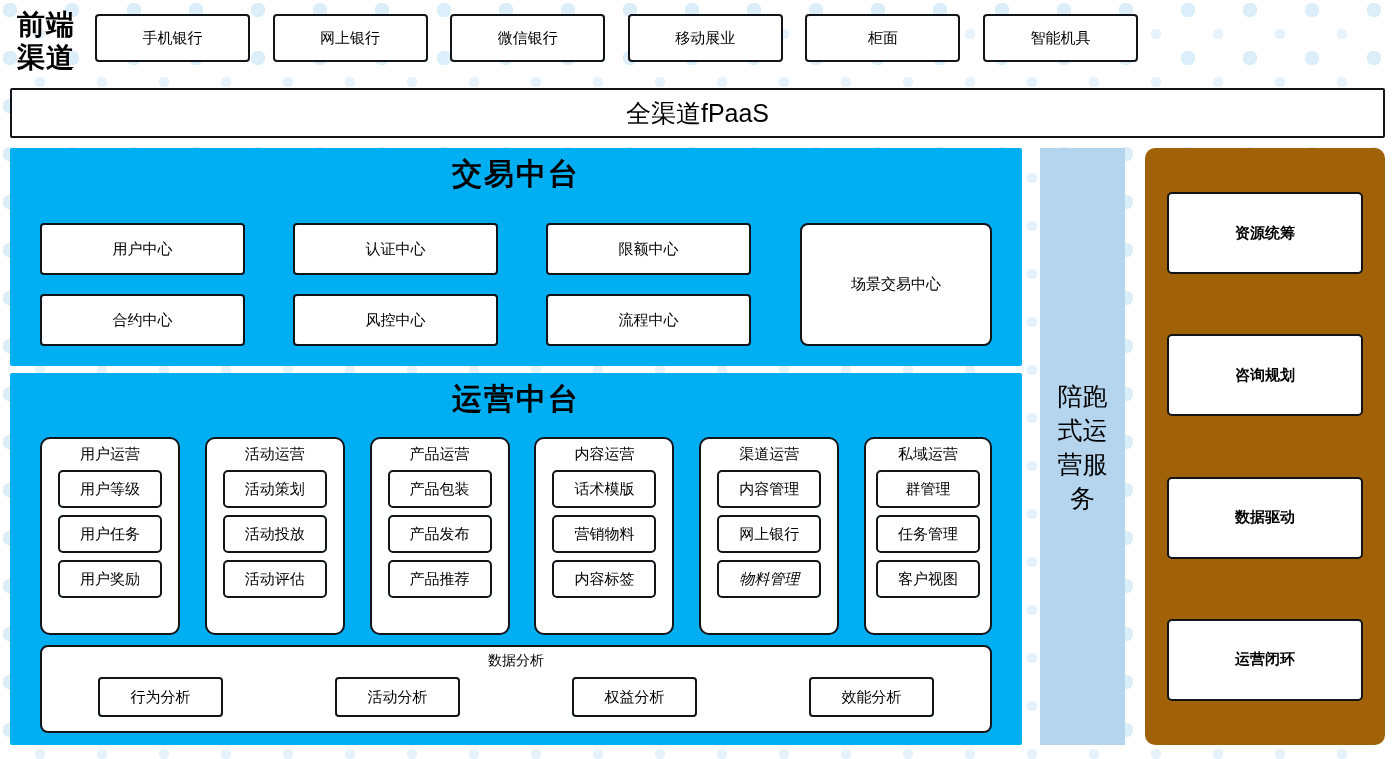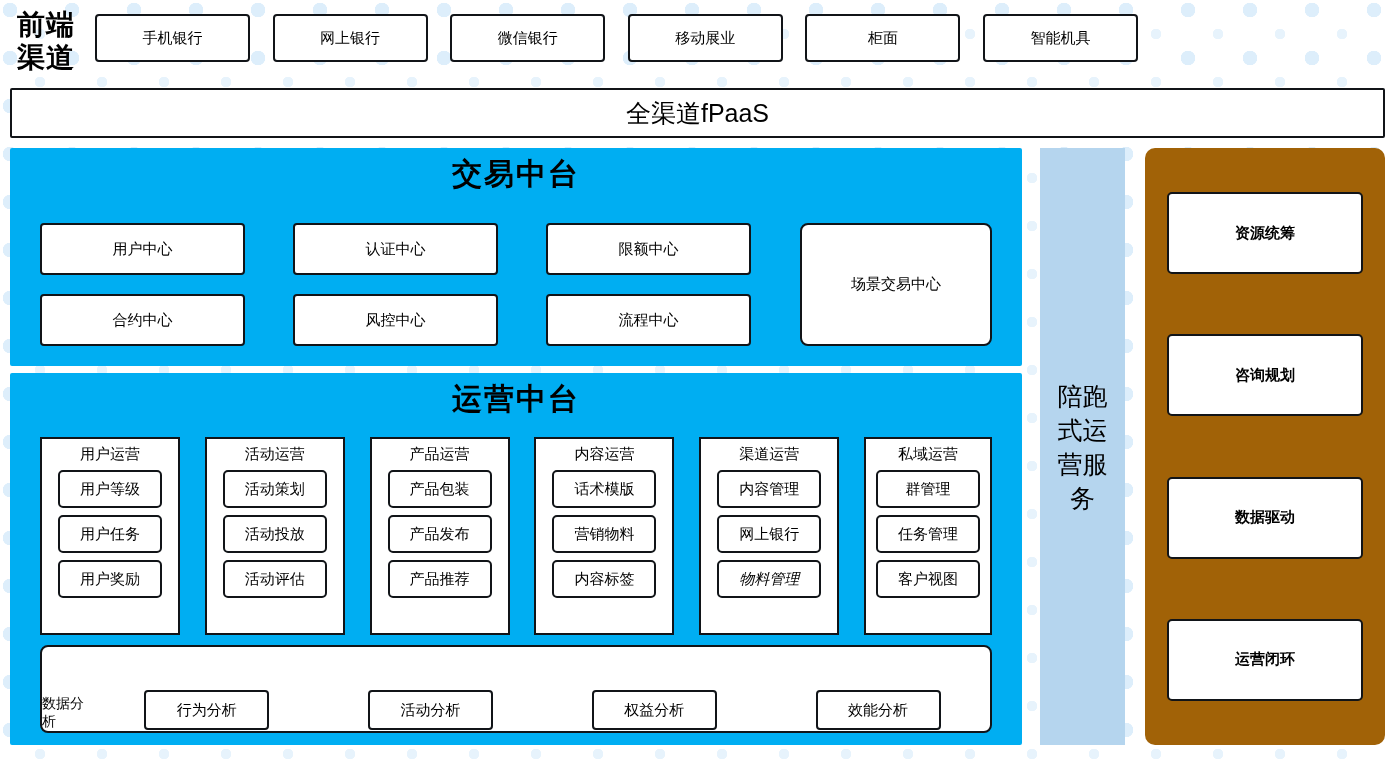--- a/index.html
+++ b/index.html
@@ -75,42 +75,42 @@
     letter-spacing:2px;
   }
 
   
   #trade-grid{left:40px;top:223px;}
   .trade-box{height:52px;font-size:15px;}
   #scene-box{font-size:15px;}
 
   
   .ops-group{
-    background:#ffffff;border:2.5px solid #111418;border-radius:0;
+    background:#ffffff;border:2.5px solid #111418;border-radius:10px;
     box-sizing:border-box;
     display:flex;flex-direction:column;align-items:center;
     padding-top:5px;
   }
   .ops-group-title{
     font-size:15px;color:#000;margin-bottom:6px;line-height:20px;
   }
   .ops-item{
     border:2.5px solid #111418;border-radius:5px;background:#fff;
     font-size:15px;color:#000;
     display:flex;align-items:center;justify-content:center;
     box-sizing:border-box;
     margin-bottom:7px;
   }
 
   
   #analysis-box{
     left:40px;top:645px;width:952px;height:88px;
     background:#fff;border:2.5px solid #111418;border-radius:8px;
     box-sizing:border-box;
-    display:flex;flex-direction:row;align-items:flex-end;
+    display:flex;flex-direction:column;align-items:center;
   }
   #analysis-title{font-size:14px;margin-top:5px;color:#000;}
   #analysis-row{
     width:100%;height:42px;margin-top:6px;
     display:flex;justify-content:space-around;align-items:center;
   }
   #analysis-row .wbox{width:125px;height:40px;font-size:15px;border-radius:4px;}
 
   
   #accompany-col{

